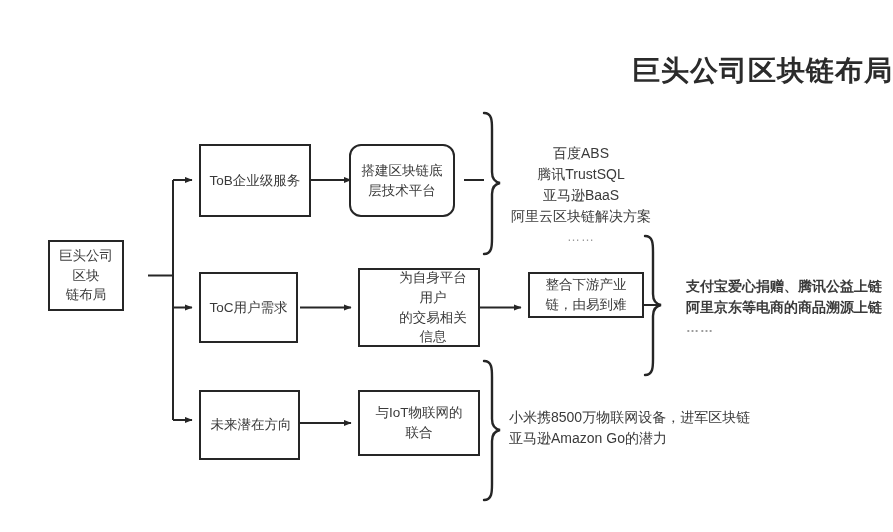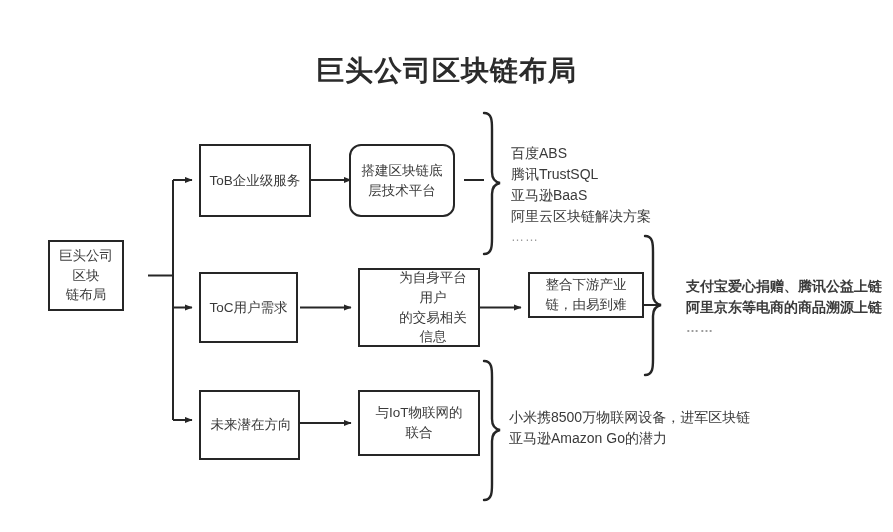--- a/index.html
+++ b/index.html
@@ -19,21 +19,21 @@
     left: 0;
     top: 0;
     width: 893px;
     height: 532px;
   }
   .diagram-title {
     position: absolute;
     left: 0;
     top: 52px;
     width: 893px;
-    text-align: center;
+    text-align: right;
     font-size: 28px;
     font-weight: bold;
     color: #2b2b2b;
     letter-spacing: 1px;
     white-space: nowrap;
   }
   .node {
     position: absolute;
     box-sizing: border-box;
     border: 2px solid #262626;
@@ -65,21 +65,21 @@
     color: #3a3a3a;
     font-size: 14px;
     line-height: 1.5;
     white-space: nowrap;
   }
   .annot .dots {
     color: #9b9b9b;
     letter-spacing: 1px;
     font-size: 13px;
   }
-  .annot-tob    { left: 511px; top: 143px; }
+  .annot-tob    { left: 511px; top: 143px; text-align: center; }
   .annot-toc    { left: 686px; top: 276px; font-weight: bold; }
   .annot-future { left: 509px; top: 407px; }
 </style>
 </head>
 <body>
 
 <div>
 
   <svg id="canvas" viewBox="0 0 893 532" xmlns="http://www.w3.org/2000/svg">
     <defs>

